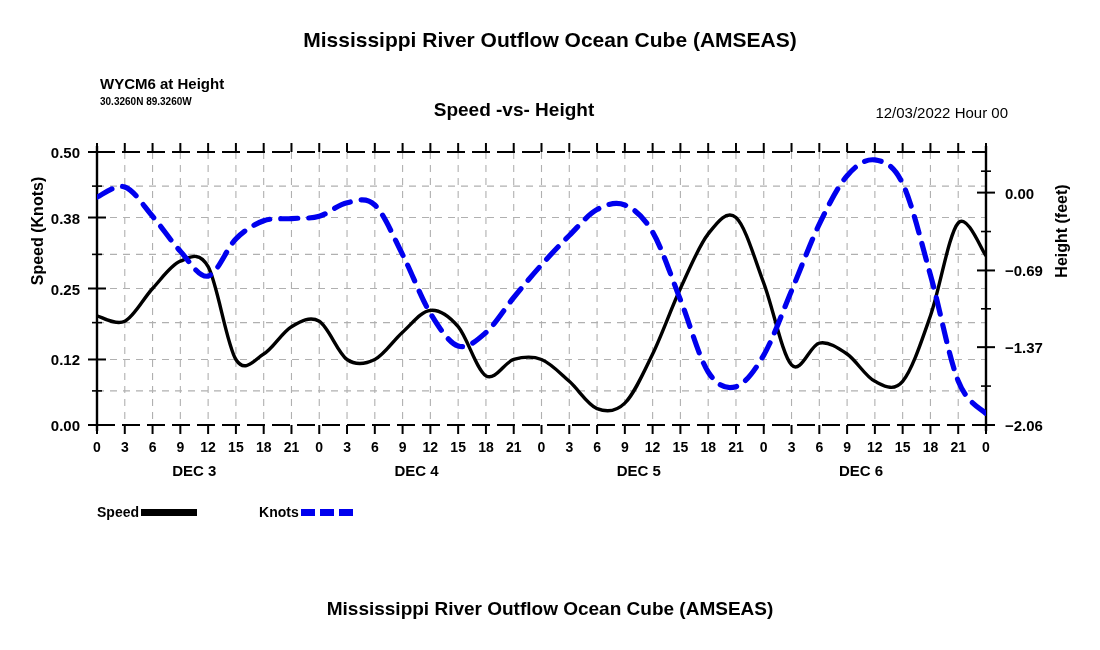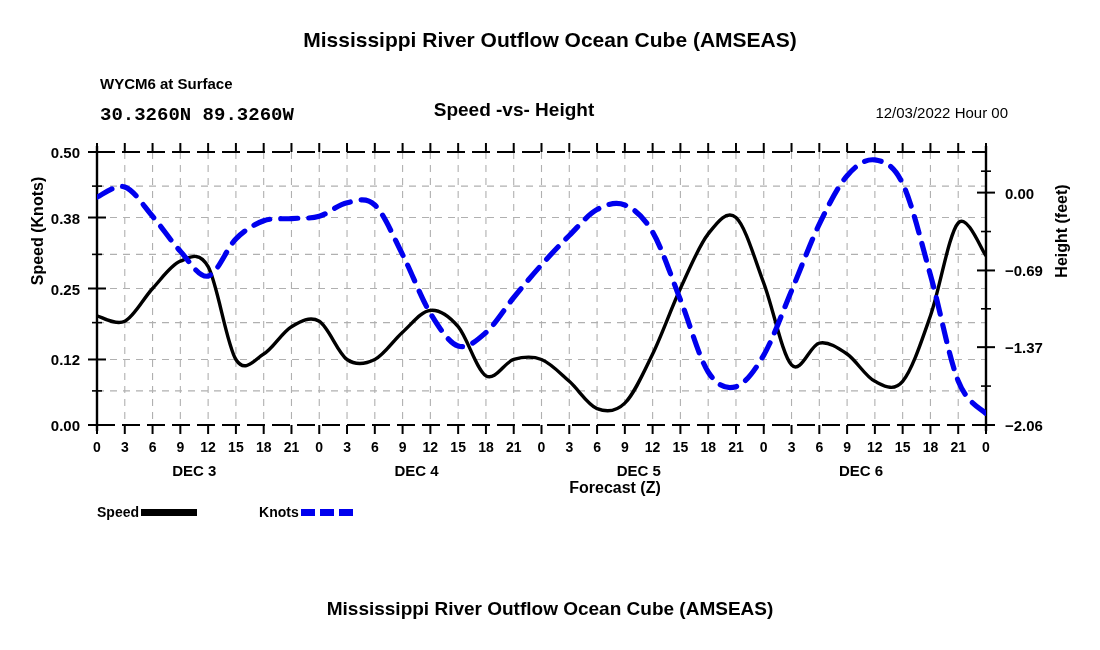--- a/index.html
+++ b/index.html
@@ -15,21 +15,21 @@
     font-size:21px;font-weight:bold;letter-spacing:0px;
   }
   .title-bottom{
     position:absolute;left:0;top:598px;width:1100px;text-align:center;
     font-size:19px;font-weight:bold;
   }
   .station-name{
     position:absolute;left:100px;top:75px;font-size:15px;font-weight:bold;
   }
   .station-coords{
-    position:absolute;left:100px;top:104px;font-size:19px;font-weight:bold;font-family:Liberation Mono, monospace;
+    position:absolute;left:100px;top:96px;font-size:10px;font-weight:bold;
   }
   .subtitle-center{
     position:absolute;left:0;top:99px;width:1028px;text-align:center;
     font-size:19px;font-weight:bold;
   }
   .datestamp{
     position:absolute;right:92px;top:104px;font-size:15px;font-weight:normal;
   }
 
   .plot-wrap{position:absolute;left:0;top:0;width:1100px;height:650px;}
@@ -68,21 +68,21 @@
   .xtick-text{font-size:14px;font-weight:bold;font-family:"Liberation Sans", sans-serif;}
   .daylabel-text{font-size:15px;font-weight:bold;font-family:"Liberation Sans", sans-serif;}
 </style>
 </head>
 <body>
 
 <div class="page">
 
   <div class="title-top">Mississippi River Outflow Ocean Cube (AMSEAS)</div>
 
-  <div class="station-name">WYCM6 at Surface</div>
+  <div class="station-name">WYCM6 at Height</div>
   <div class="station-coords">30.3260N  89.3260W</div>
   <div class="subtitle-center">Speed -vs- Height</div>
   <div class="datestamp">12/03/2022 Hour 00</div>
 
   <div class="plot-wrap">
     <svg class="chart" id="chart-svg" width="1100" height="650">
         <line x1="124.78125" y1="152" x2="124.78125" y2="425" stroke="#b0b0b0" stroke-width="1.1" stroke-dasharray="7,6"></line>
         <line x1="152.5625" y1="152" x2="152.5625" y2="425" stroke="#b0b0b0" stroke-width="1.1" stroke-dasharray="7,6"></line>
         <line x1="180.34375" y1="152" x2="180.34375" y2="425" stroke="#b0b0b0" stroke-width="1.1" stroke-dasharray="7,6"></line>
         <line x1="208.125" y1="152" x2="208.125" y2="425" stroke="#b0b0b0" stroke-width="1.1" stroke-dasharray="7,6"></line>
@@ -260,21 +260,20 @@
         </defs>
         <g clip-path="url(#plotclip)">
           <path d="M 97.00 315.80 C 101.63 316.71, 115.52 325.81, 124.78 321.26 C 134.04 316.71, 143.30 298.51, 152.56 288.50 C 161.82 278.49, 171.08 264.84, 180.34 261.20 C 189.60 257.56, 198.86 250.28, 208.13 266.66 C 217.39 283.04, 226.65 344.92, 235.91 359.48 C 245.17 374.04, 254.43 359.48, 263.69 354.02 C 272.95 348.56, 282.21 332.18, 291.47 326.72 C 300.73 321.26, 309.99 315.80, 319.25 321.26 C 328.51 326.72, 337.77 353.11, 347.03 359.48 C 356.29 365.85, 365.55 364.03, 374.81 359.48 C 384.07 354.93, 393.33 340.37, 402.59 332.18 C 411.85 323.99, 421.11 311.25, 430.38 310.34 C 439.64 309.43, 448.90 315.80, 458.16 326.72 C 467.42 337.64, 476.68 370.40, 485.94 375.86 C 495.20 381.32, 504.46 362.21, 513.72 359.48 C 522.98 356.75, 532.24 355.84, 541.50 359.48 C 550.76 363.12, 560.02 373.13, 569.28 381.32 C 578.54 389.51, 587.80 404.98, 597.06 408.62 C 606.32 412.26, 615.58 412.26, 624.84 403.16 C 634.10 394.06, 643.36 373.13, 652.63 354.02 C 661.89 334.91, 671.15 308.52, 680.41 288.50 C 689.67 268.48, 698.93 245.73, 708.19 233.90 C 717.45 222.07, 726.71 209.33, 735.97 217.52 C 745.23 225.71, 754.49 258.47, 763.75 283.04 C 773.01 307.61, 782.27 354.93, 791.53 364.94 C 800.79 374.95, 810.05 344.92, 819.31 343.10 C 828.57 341.28, 837.83 347.65, 847.09 354.02 C 856.35 360.39, 865.61 376.77, 874.88 381.32 C 884.14 385.87, 893.40 392.24, 902.66 381.32 C 911.92 370.40, 921.18 342.19, 930.44 315.80 C 939.70 289.41, 948.96 232.99, 958.22 222.98 C 967.48 212.97, 981.37 250.28, 986.00 255.74" fill="none" stroke="#000000" stroke-width="3.4" stroke-linecap="round" stroke-linejoin="round"></path>
           <path d="M 97.00 197.12 C 101.63 195.43, 115.52 183.77, 124.78 186.97 C 134.04 190.17, 143.30 205.58, 152.56 216.30 C 161.82 227.02, 171.08 241.31, 180.34 251.27 C 189.60 261.24, 198.86 278.16, 208.13 276.09 C 217.39 274.02, 226.65 248.08, 235.91 238.86 C 245.17 229.65, 254.43 224.20, 263.69 220.81 C 272.95 217.43, 282.21 219.31, 291.47 218.56 C 300.73 217.81, 309.99 218.93, 319.25 216.30 C 328.51 213.67, 337.77 204.64, 347.03 202.76 C 356.29 200.88, 365.55 196.37, 374.81 205.02 C 384.07 213.67, 393.33 236.61, 402.59 254.66 C 411.85 272.71, 421.11 298.09, 430.38 313.32 C 439.64 328.55, 448.90 342.84, 458.16 346.03 C 467.42 349.23, 476.68 340.58, 485.94 332.50 C 495.20 324.41, 504.46 308.81, 513.72 297.52 C 522.98 286.24, 532.24 275.15, 541.50 264.81 C 550.76 254.47, 560.02 244.69, 569.28 235.48 C 578.54 226.27, 587.80 214.61, 597.06 209.53 C 606.32 204.46, 615.58 201.26, 624.84 205.02 C 634.10 208.78, 643.36 216.30, 652.63 232.10 C 661.89 247.89, 671.15 276.47, 680.41 299.78 C 689.67 323.10, 698.93 357.50, 708.19 371.98 C 717.45 386.46, 726.71 389.46, 735.97 386.64 C 745.23 383.82, 754.49 371.04, 763.75 355.06 C 773.01 339.08, 782.27 312.57, 791.53 290.76 C 800.79 268.95, 810.05 243.38, 819.31 224.20 C 828.57 205.02, 837.83 186.41, 847.09 175.69 C 856.35 164.97, 865.61 158.58, 874.88 159.90 C 884.14 161.21, 893.40 164.41, 902.66 183.59 C 911.92 202.76, 921.18 242.06, 930.44 274.96 C 939.70 307.87, 948.96 357.88, 958.22 381.00 C 967.48 404.13, 981.37 408.27, 986.00 413.72" fill="none" stroke="#0000ee" stroke-width="5.2" stroke-linecap="round" stroke-linejoin="round" stroke-dasharray="17,11"></path>
         </g>
       </svg>
   </div>
 
   <div class="ylabel-left">Speed (Knots)</div>
   <div class="ylabel-right">Height (feet)</div>
-  <div class="xlabel"><span class="xlabel-inner">Forecast (Z)</span></div>
 
   <div class="legend">
     <div class="legend-item">
       <span class="legend-label">Speed</span>
       <span class="legend-swatch-speed"></span>
     </div>
     <span class="legend-gap"></span>
     <div class="legend-item">
       <span class="legend-label">Knots</span>
       <span class="legend-swatch-height"></span>

